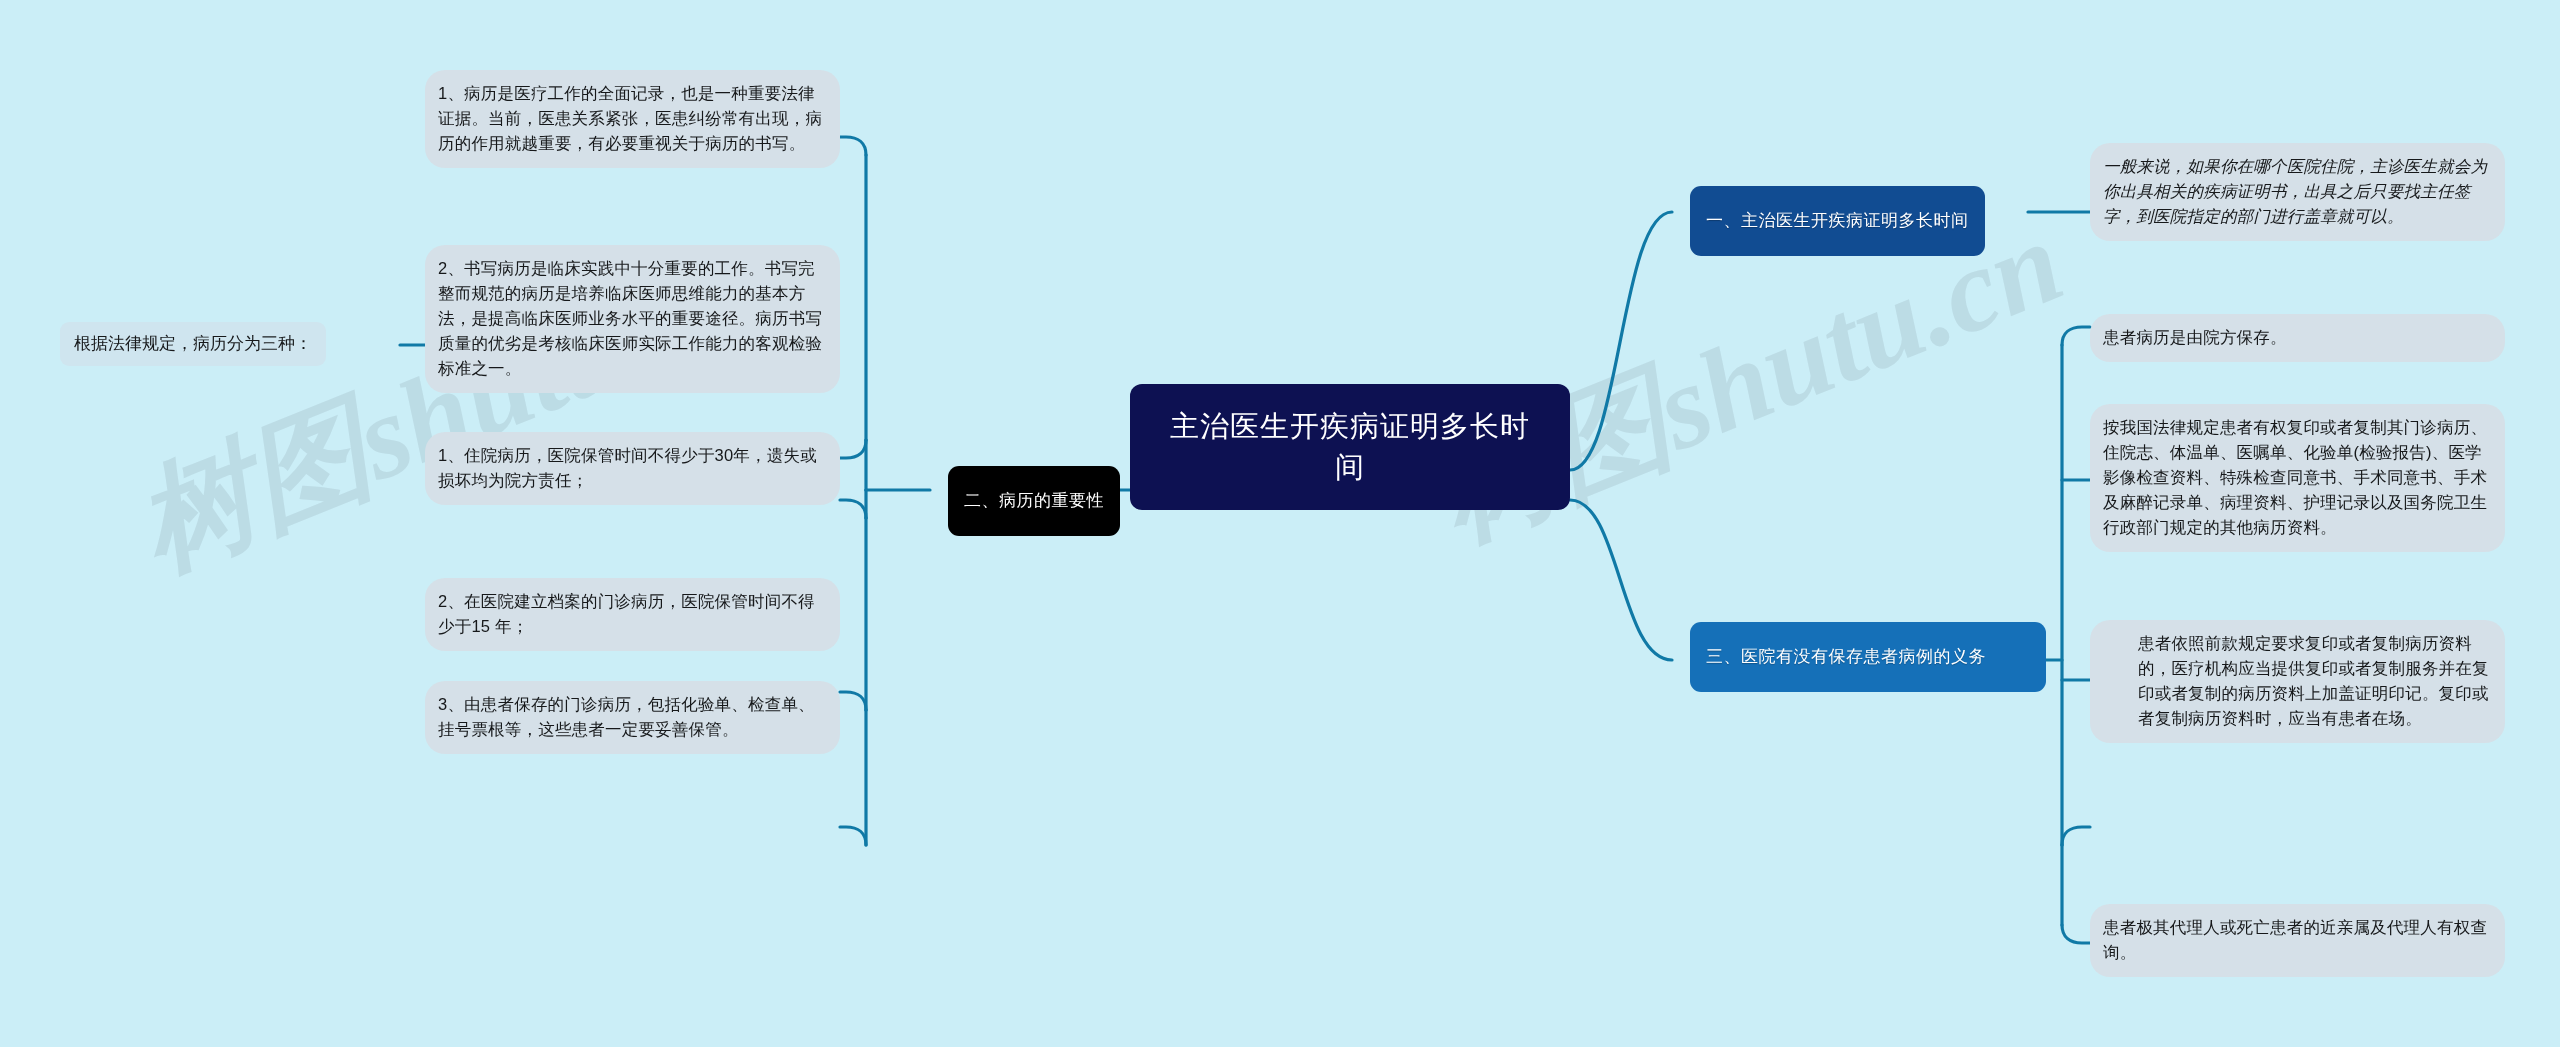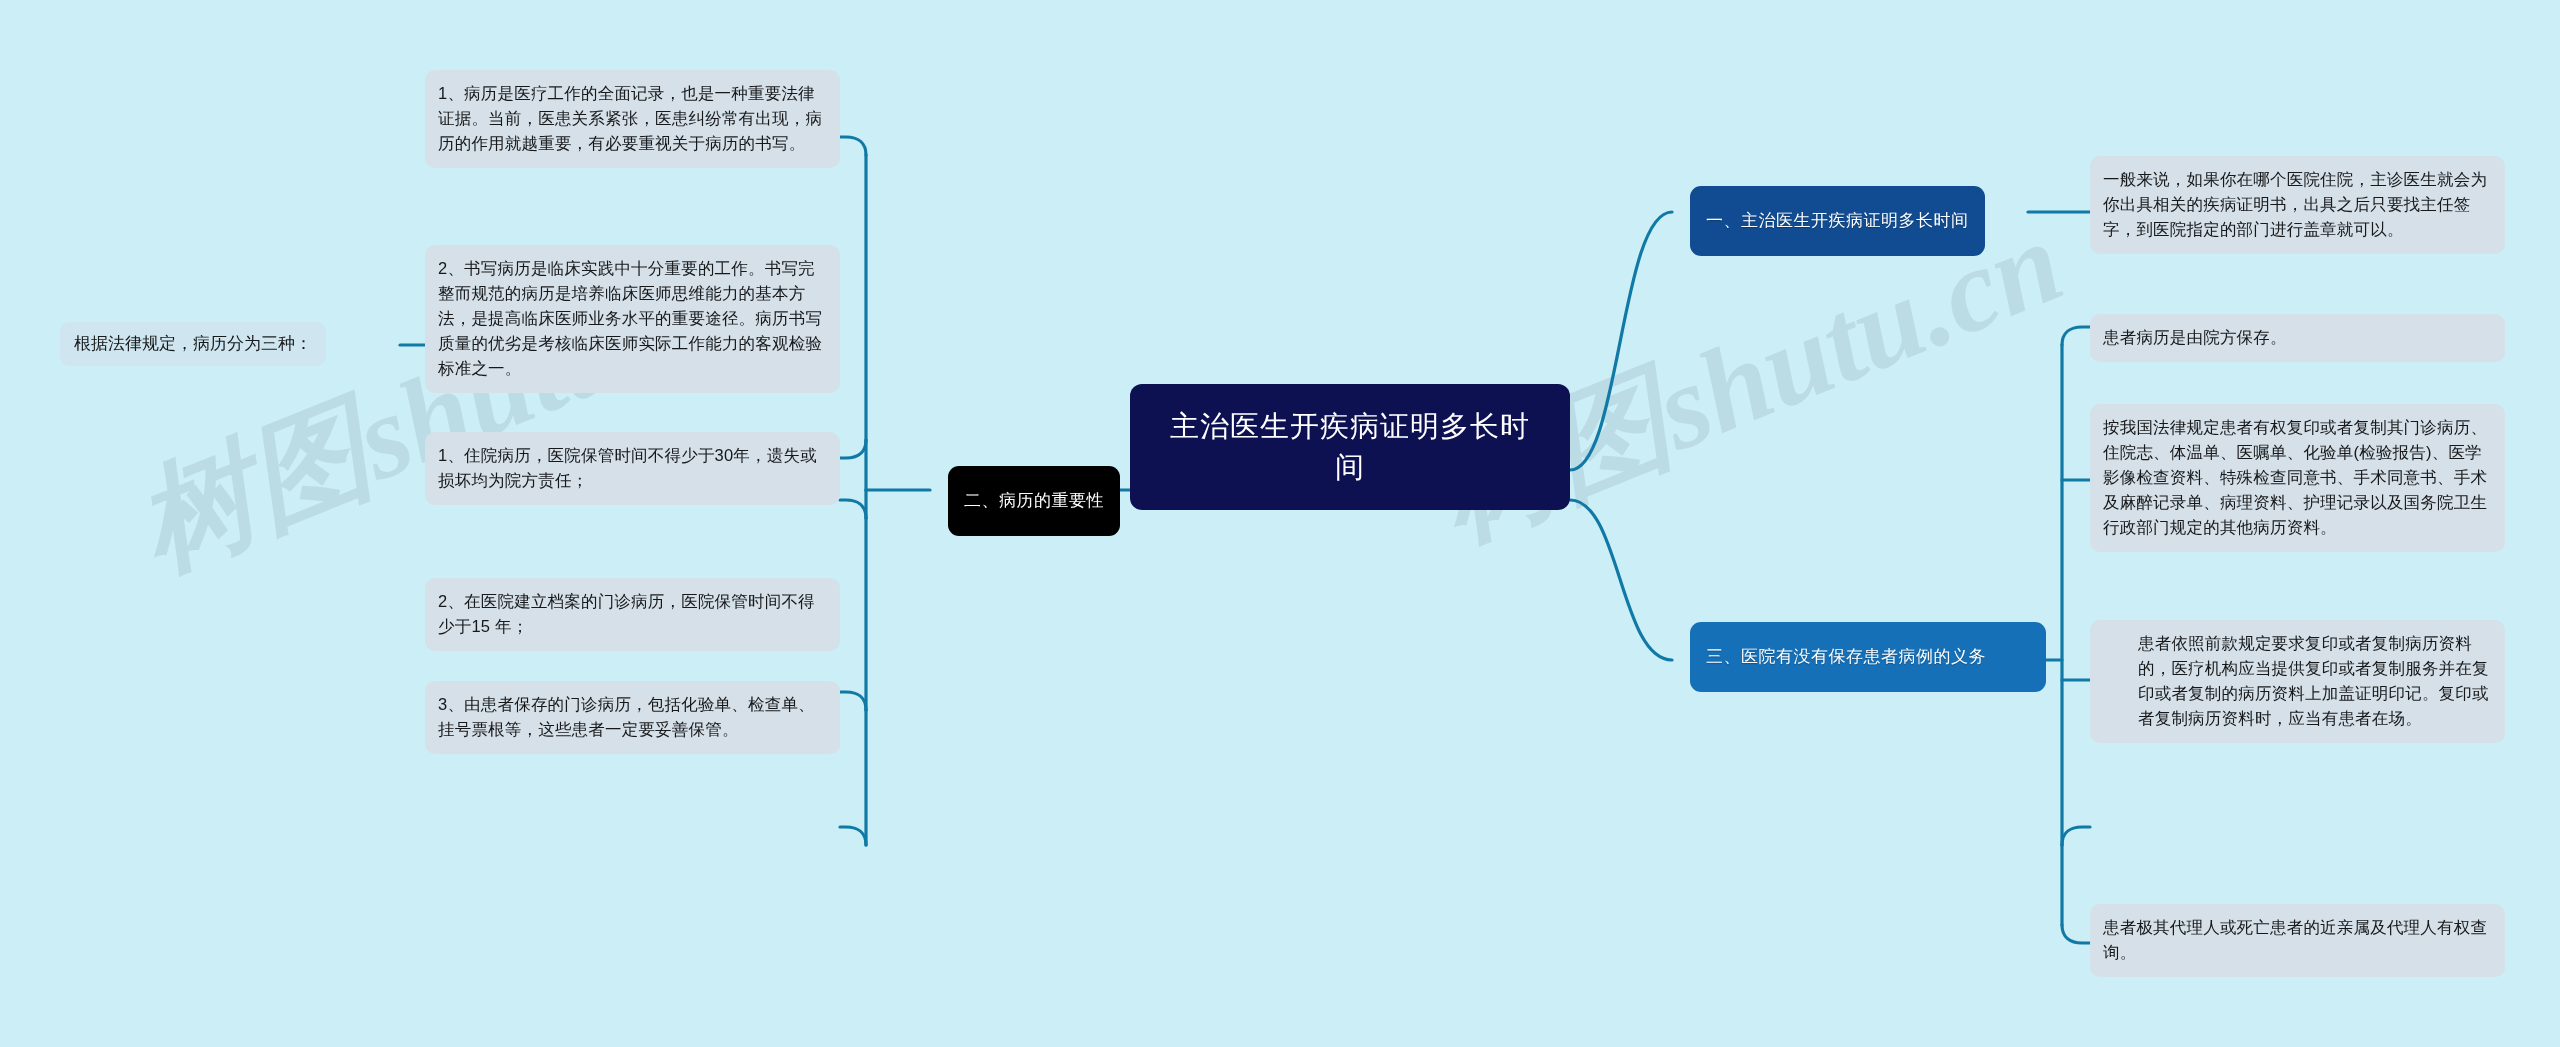--- a/index.html
+++ b/index.html
@@ -46,21 +46,21 @@
 
   
   .node {
     position: absolute;
     z-index: 3;
   }
 
   
   .leaf {
     background: #d5e0e8;
-    border-radius: 10px;
+    border-radius: 20px;
     color: #16181a;
     font-size: 16.5px;
     line-height: 25px;
     padding: 11px 13px 12px 13px;
     letter-spacing: 0.2px;
   }
 
   
   .plainlabel {
     background: #cfe5ef;
@@ -158,21 +158,21 @@
   <div class="node leaf" style="left:425px; top:578px; width:415px;">2、在医院建立档案的门诊病历，医院保管时间不得少于15 年；</div>
 
   <div class="node leaf" style="left:425px; top:681px; width:415px;">3、由患者保存的门诊病历，包括化验单、检查单、挂号票根等，这些患者一定要妥善保管。</div>
 
   <div class="node chip cyan" style="left:930px; top:466px;">二、病历的重要性</div>
 
   <div class="node root" style="left:1130px; top:384px; width:440px;">主治医生开疾病证明多长时间</div>
 
   <div class="node chip navy" style="left:1672px; top:186px;">一、主治医生开疾病证明多长时间</div>
 
-  <div class="node leaf" style="left:2090px; top:156px; width:415px;">一般来说，如果你在哪个医院住院，主诊医生就会为你出具相关的疾病证明书，出具之后只要找主任签字，到医院指定的部门进行盖章就可以。</div>
+  <div class="node leaf" style="left:2090px; top:143px; width:415px;font-style:italic;">一般来说，如果你在哪个医院住院，主诊医生就会为你出具相关的疾病证明书，出具之后只要找主任签字，到医院指定的部门进行盖章就可以。</div>
 
   <div class="node chip blue" style="left:1672px; top:622px; width:356px;">三、医院有没有保存患者病例的义务</div>
 
   <div class="node leaf" style="left:2090px; top:314px; width:415px;">患者病历是由院方保存。</div>
 
   <div class="node leaf" style="left:2090px; top:404px; width:415px;">按我国法律规定患者有权复印或者复制其门诊病历、住院志、体温单、医嘱单、化验单(检验报告)、医学影像检查资料、特殊检查同意书、手术同意书、手术及麻醉记录单、病理资料、护理记录以及国务院卫生行政部门规定的其他病历资料。</div>
 
   <div class="node leaf" style="left:2090px; top:620px; width:415px;padding-left:48px;">患者依照前款规定要求复印或者复制病历资料的，医疗机构应当提供复印或者复制服务并在复印或者复制的病历资料上加盖证明印记。复印或者复制病历资料时，应当有患者在场。</div>
 
 

